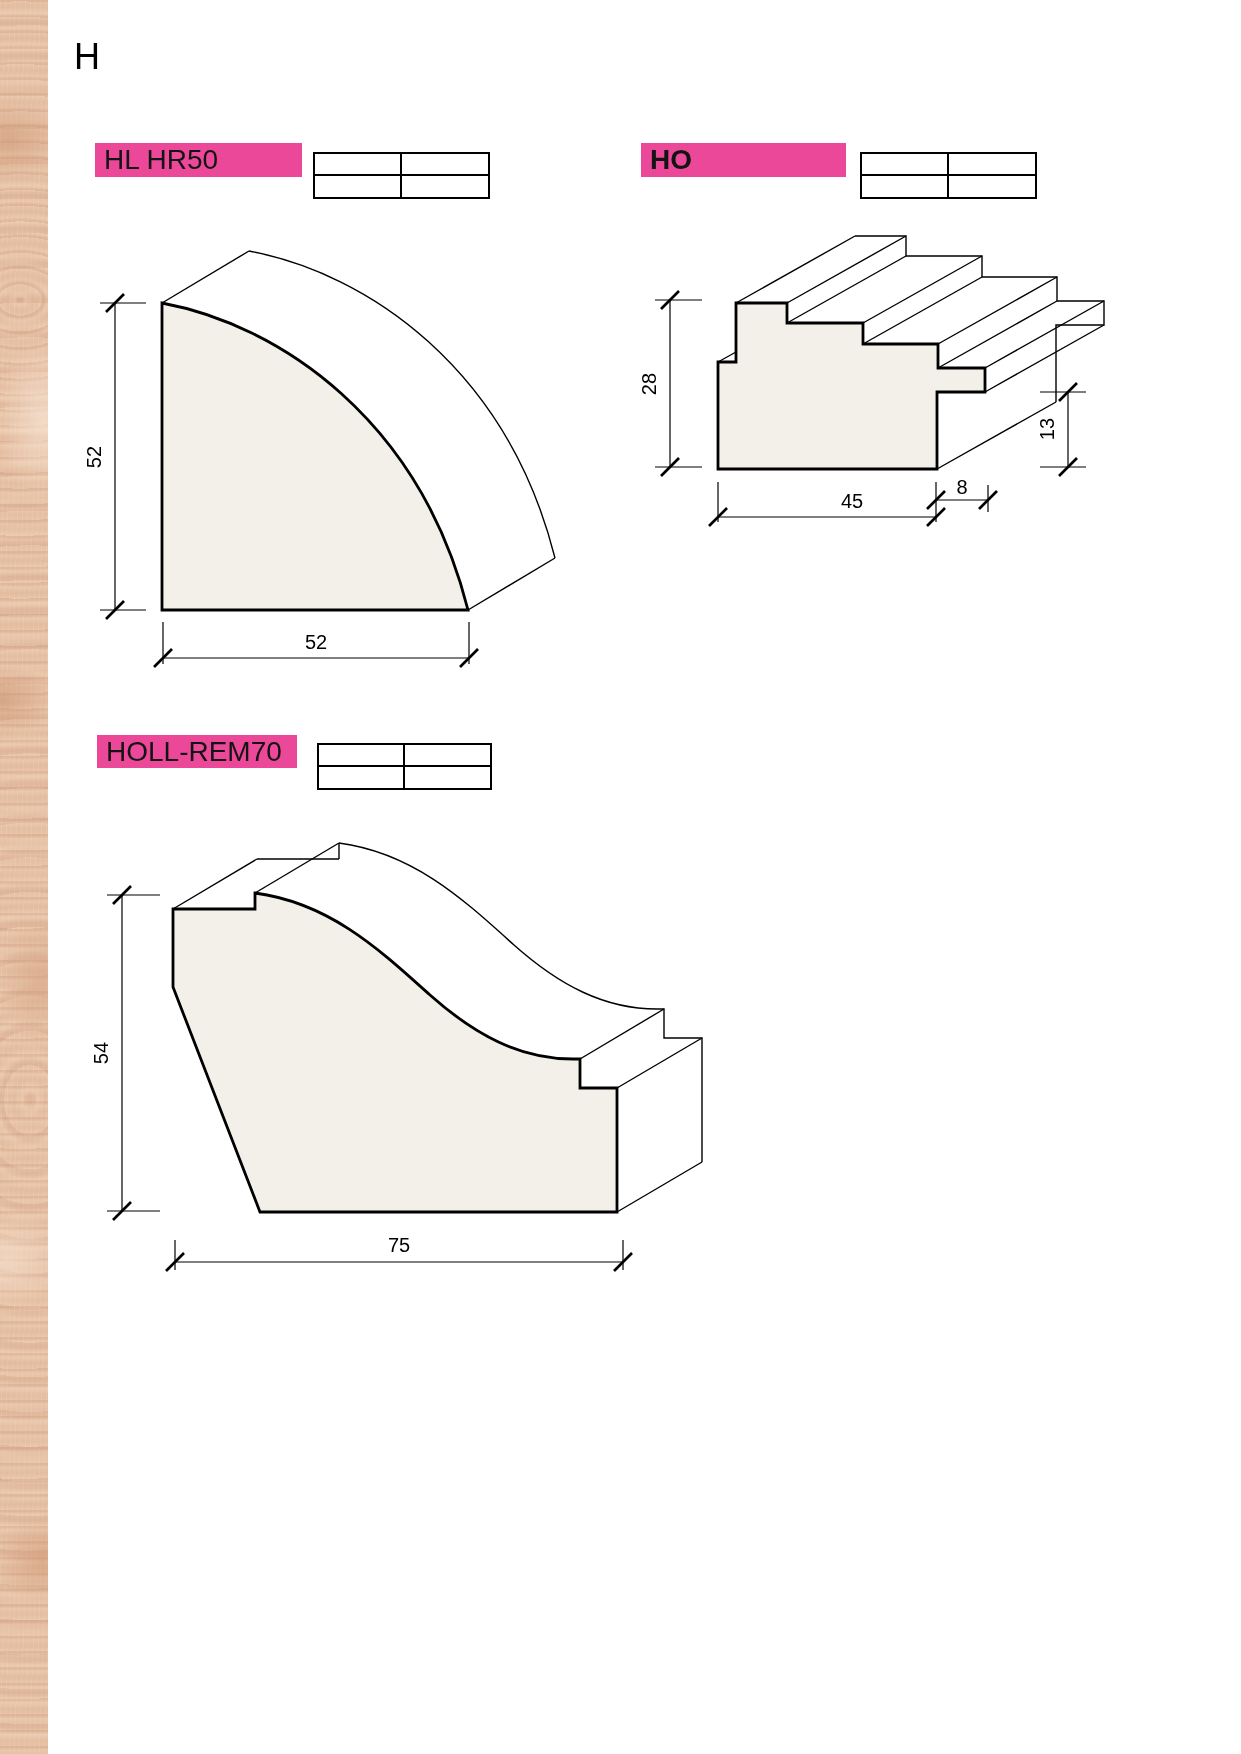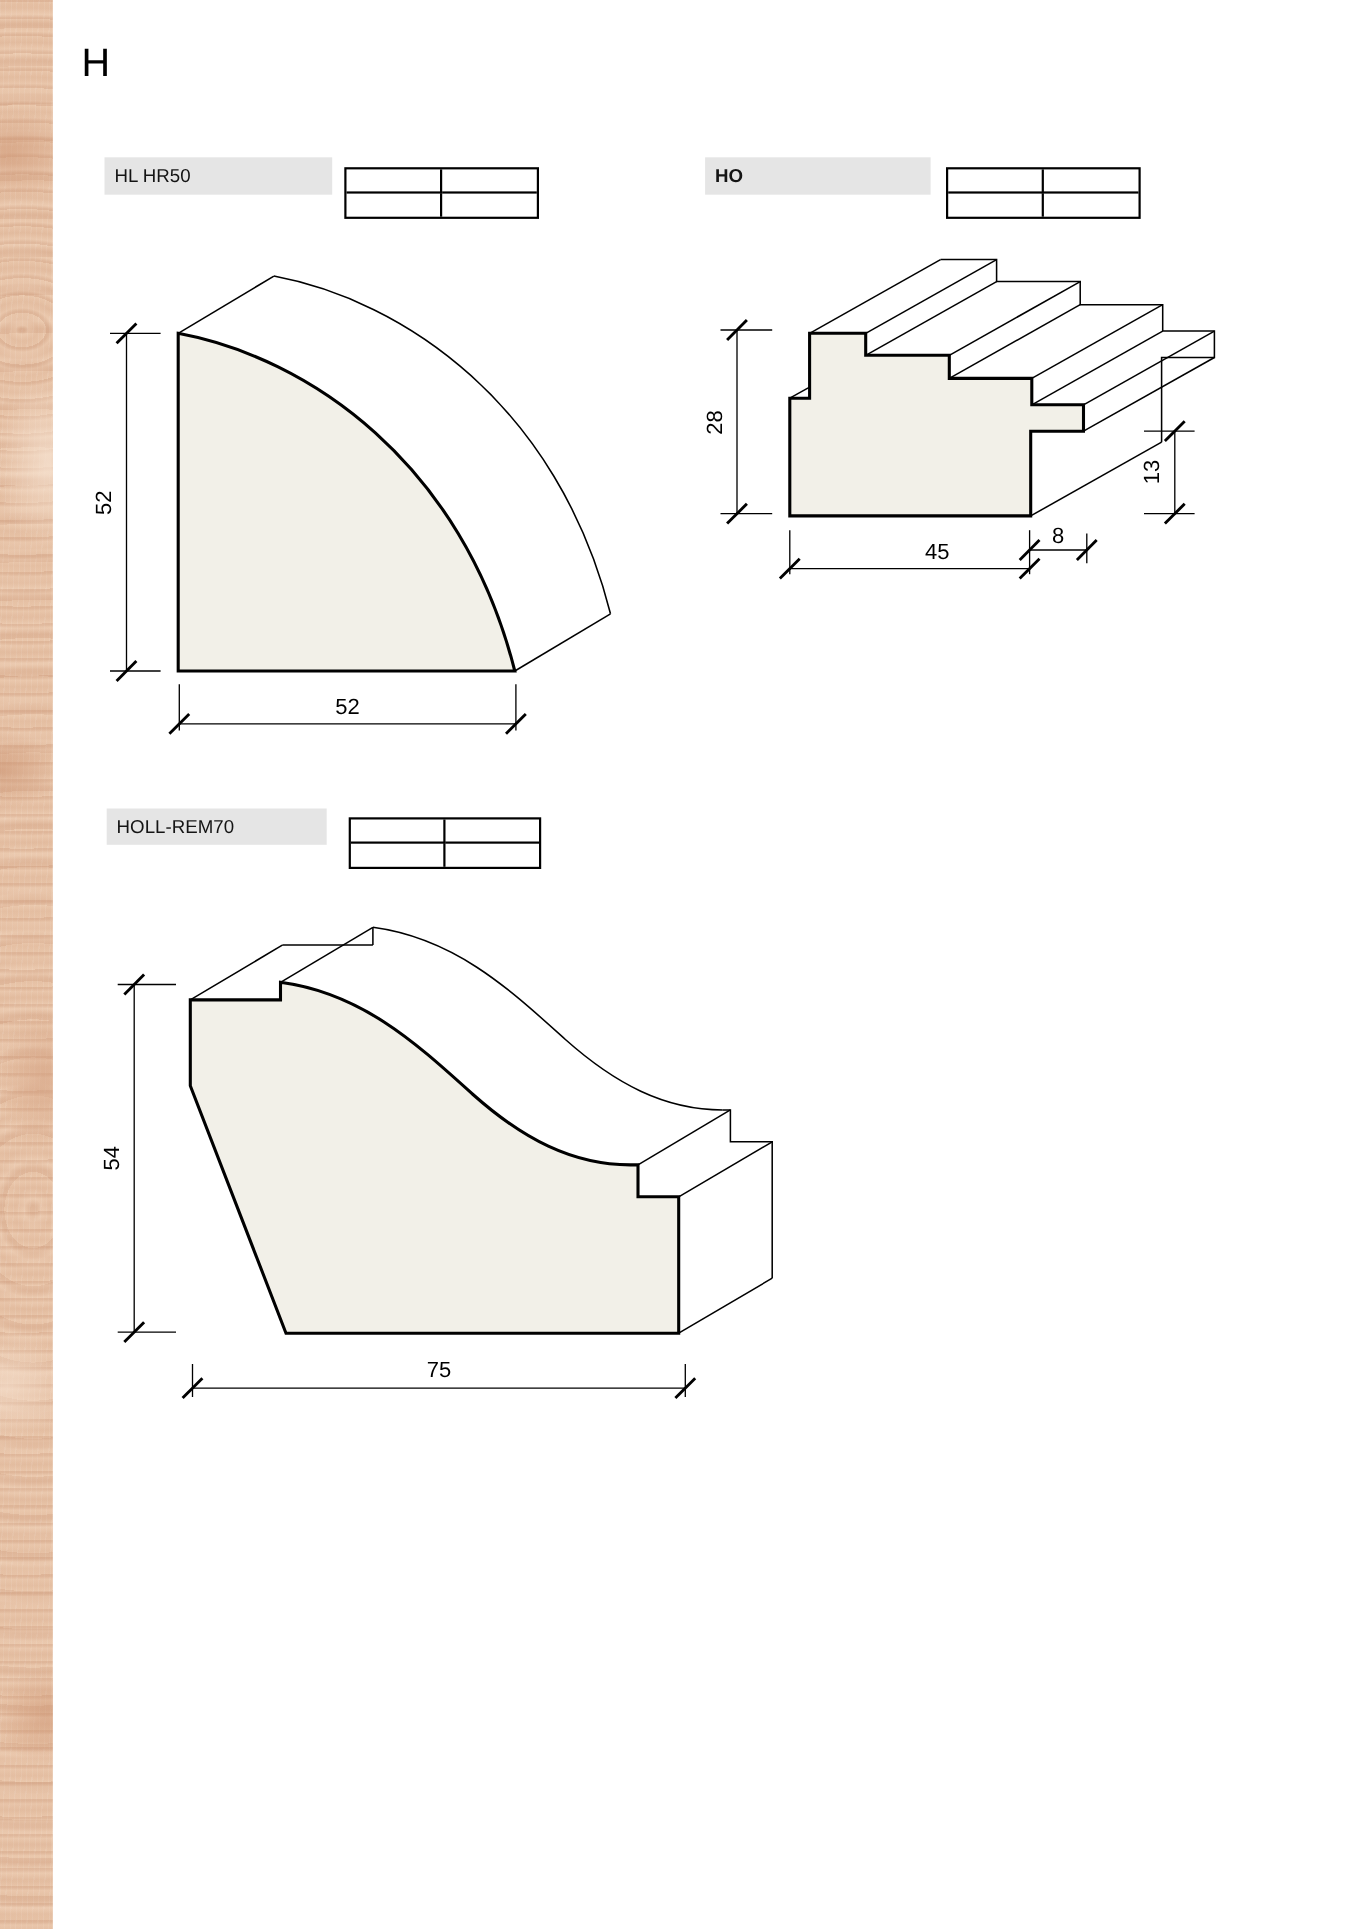--- a/index.html
+++ b/index.html
@@ -23,22 +23,22 @@
       radial-gradient(ellipse 70px 60px at 42px 1560px, rgba(203,144,109,.5) 0%, rgba(203,144,109,0) 70%),
       repeating-radial-gradient(ellipse 140px 100px at 20px 300px, rgba(188,128,96,.22) 0 2px, rgba(238,206,181,.20) 6px, rgba(188,128,96,.10) 14px, rgba(238,206,181,0) 22px),
       repeating-radial-gradient(ellipse 120px 160px at 30px 1100px, rgba(188,128,96,.18) 0 3px, rgba(244,219,198,.18) 8px, rgba(188,128,96,.08) 16px, rgba(244,219,198,0) 26px),
       repeating-linear-gradient(92deg, rgba(255,255,255,.10) 0 1px, rgba(0,0,0,0) 1px 5px);
   }
   .heading{
     position:absolute;left:74px;top:36px;
     font-size:36px;color:#000;letter-spacing:0;
   }
   .label-bar{
-    position:absolute;height:34px;background:#e5e5e5;
-    color:#141414;font-size:17px;line-height:34px;
+    position:absolute;height:34px;background:#ec4899;
+    color:#141414;font-size:28px;line-height:34px;
     padding-left:9px;box-sizing:border-box;white-space:nowrap;
   }
   .spec-table{
     position:absolute;box-sizing:border-box;
     border:2px solid #000;background:#fff;
     display:grid;grid-template-columns:1fr 1fr;grid-template-rows:1fr 1fr;
   }
   .spec-table .cell{box-sizing:border-box;}
   .spec-table .cell.r0{border-bottom:2px solid #000;}
   .spec-table .cell.c0{border-right:2px solid #000;}

